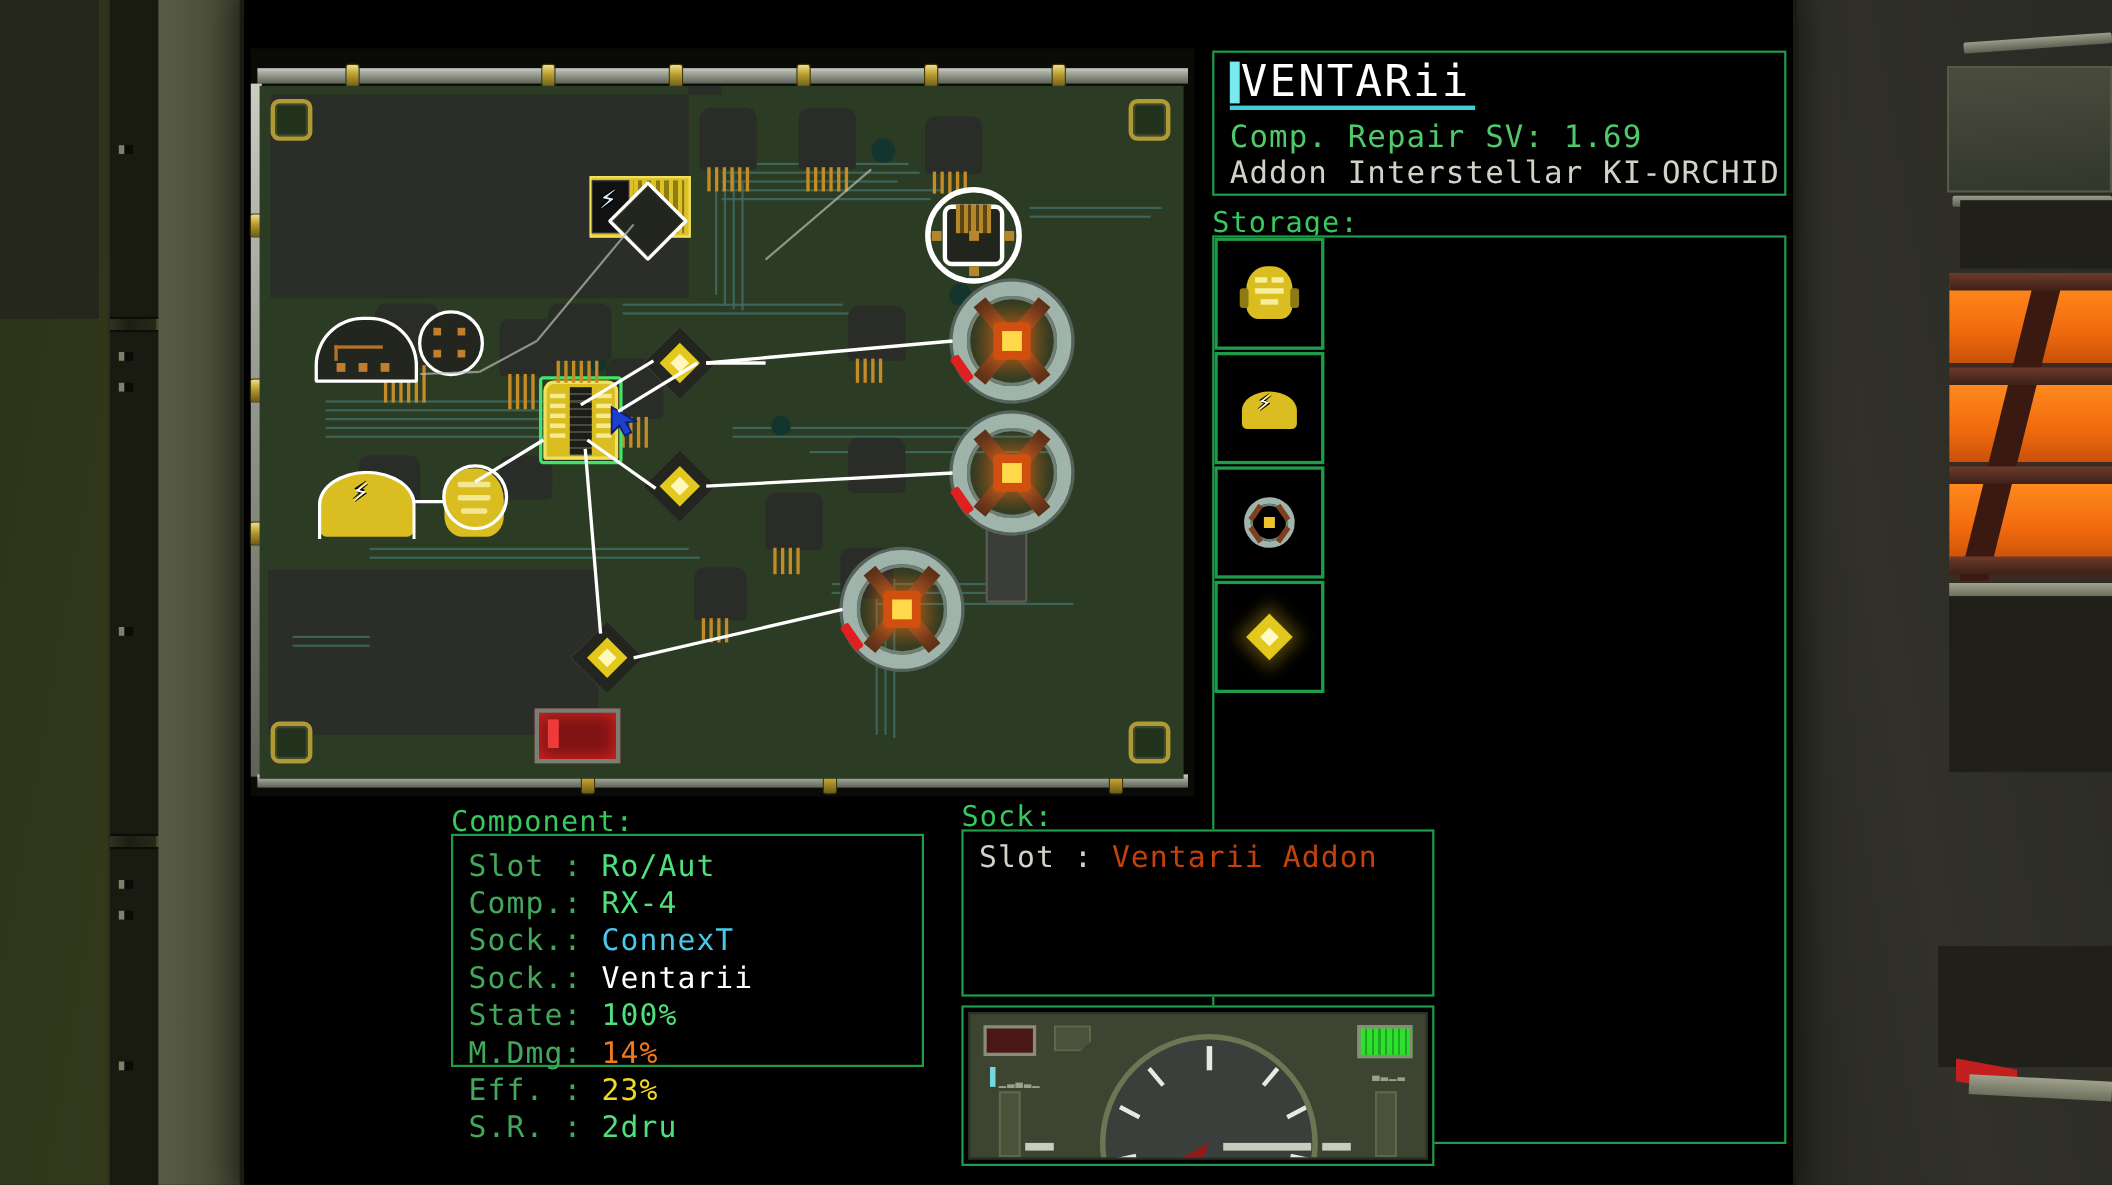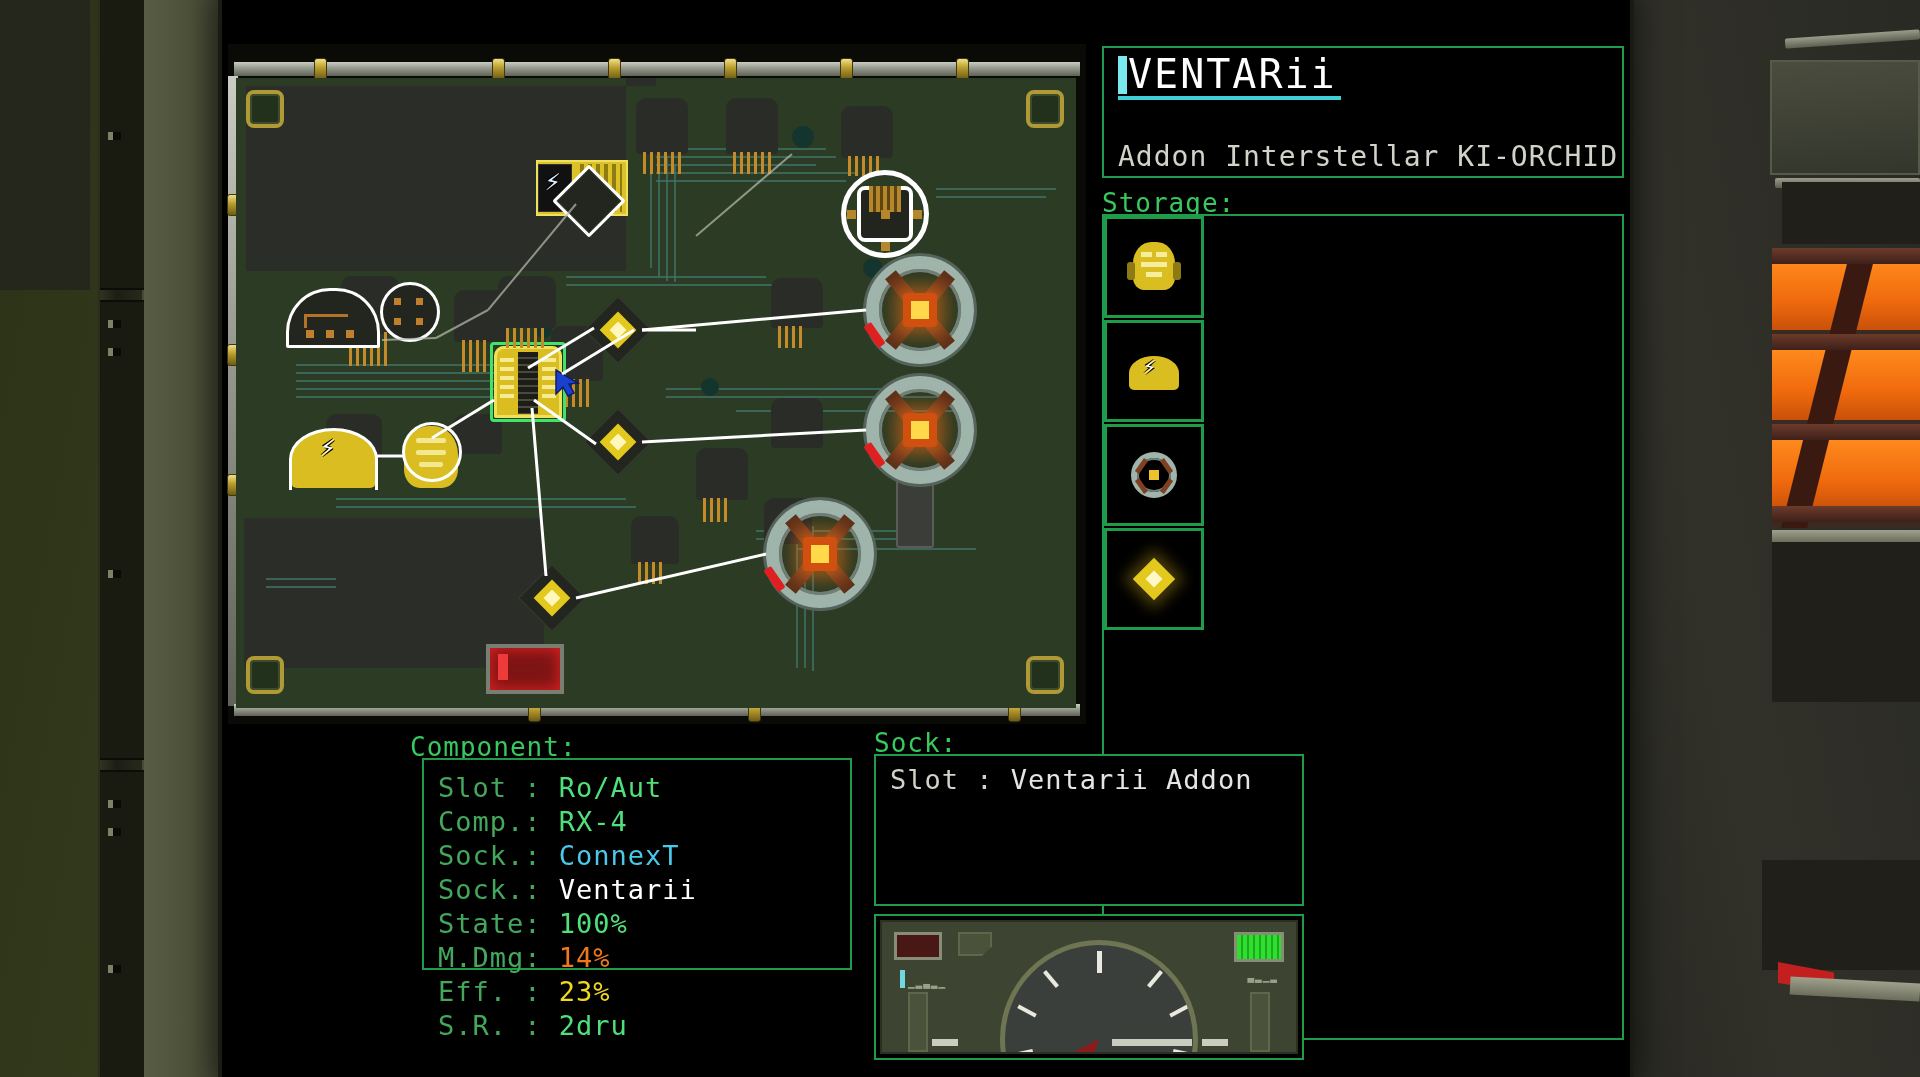--- a/index.html
+++ b/index.html
@@ -216,31 +216,31 @@
   #storage-col { position:absolute; left:882px; top:200px; width:100px; }
   .slot {
     position:relative; width:100px; height:102px; border:3px solid #1f9c4a;
     background:#000; display:flex; align-items:center; justify-content:center;
     margin-bottom:2px;
   }
   .slot .ico { position:relative; width:58px; height:58px; }
 
   
   #comp-label { left:188px; top:716px; }
-  #comp-panel { left:188px; top:742px; width:430px; height:212px;margin-left:12px; }
+  #comp-panel { left:188px; top:742px; width:430px; height:212px; }
   .kv { position:absolute; font-size:27px; letter-spacing:1px; line-height:1; }
   .kv .k { color:#44a85c; }
   .kv .v { margin-left:0; }
 
   
   #addon-label { left:652px; top:712px; }
   #addon-panel { left:652px; top:738px; width:430px; height:152px; }
   #addon-row { position:absolute; left:668px; top:748px; font-size:27px; letter-spacing:1px; }
   #addon-row .k { color:#cfd3c8; }
-  #addon-row .v { color:#e5e5e5; }
+  #addon-row .v { color:#c2410c; }
 
   
   #gauge-panel { left:652px; top:898px; width:430px; height:146px; border:2px solid #1f9c4a; }
   #gauge-inner {
     position:absolute; left:4px; top:4px; width:418px; height:134px;
     background:#3d4431; border:2px solid #2a3022; overflow:hidden;
   }
   #dial {
     position:absolute; left:118px; top:18px; width:198px; height:198px;
     border-radius:50%; background:#3b3f3b;
@@ -611,20 +611,21 @@
       </svg>
 
 
     </div>
 
     <div class="redled" style="left:258px;top:600px;width:78px;height:50px;"></div>
   </div>
 
   <div class="gpanel" id="hdr">
     <div class="title">VENTARii</div>
+    <div class="line2">Comp. Repair SV: 1.69</div>
     <div class="line3">Addon Interstellar KI-ORCHID</div>
   </div>
 
   <div class="glabel" id="storage-label">Storage:</div>
   <div class="gpanel" id="storage-panel"></div>
   <div id="storage-col">
 
     <div class="slot">
       <div class="ico">
         <div style="position:absolute;left:8px;top:4px;width:42px;height:48px;background:#d9bd21;border-radius:44% 44% 26% 26%;"></div>

